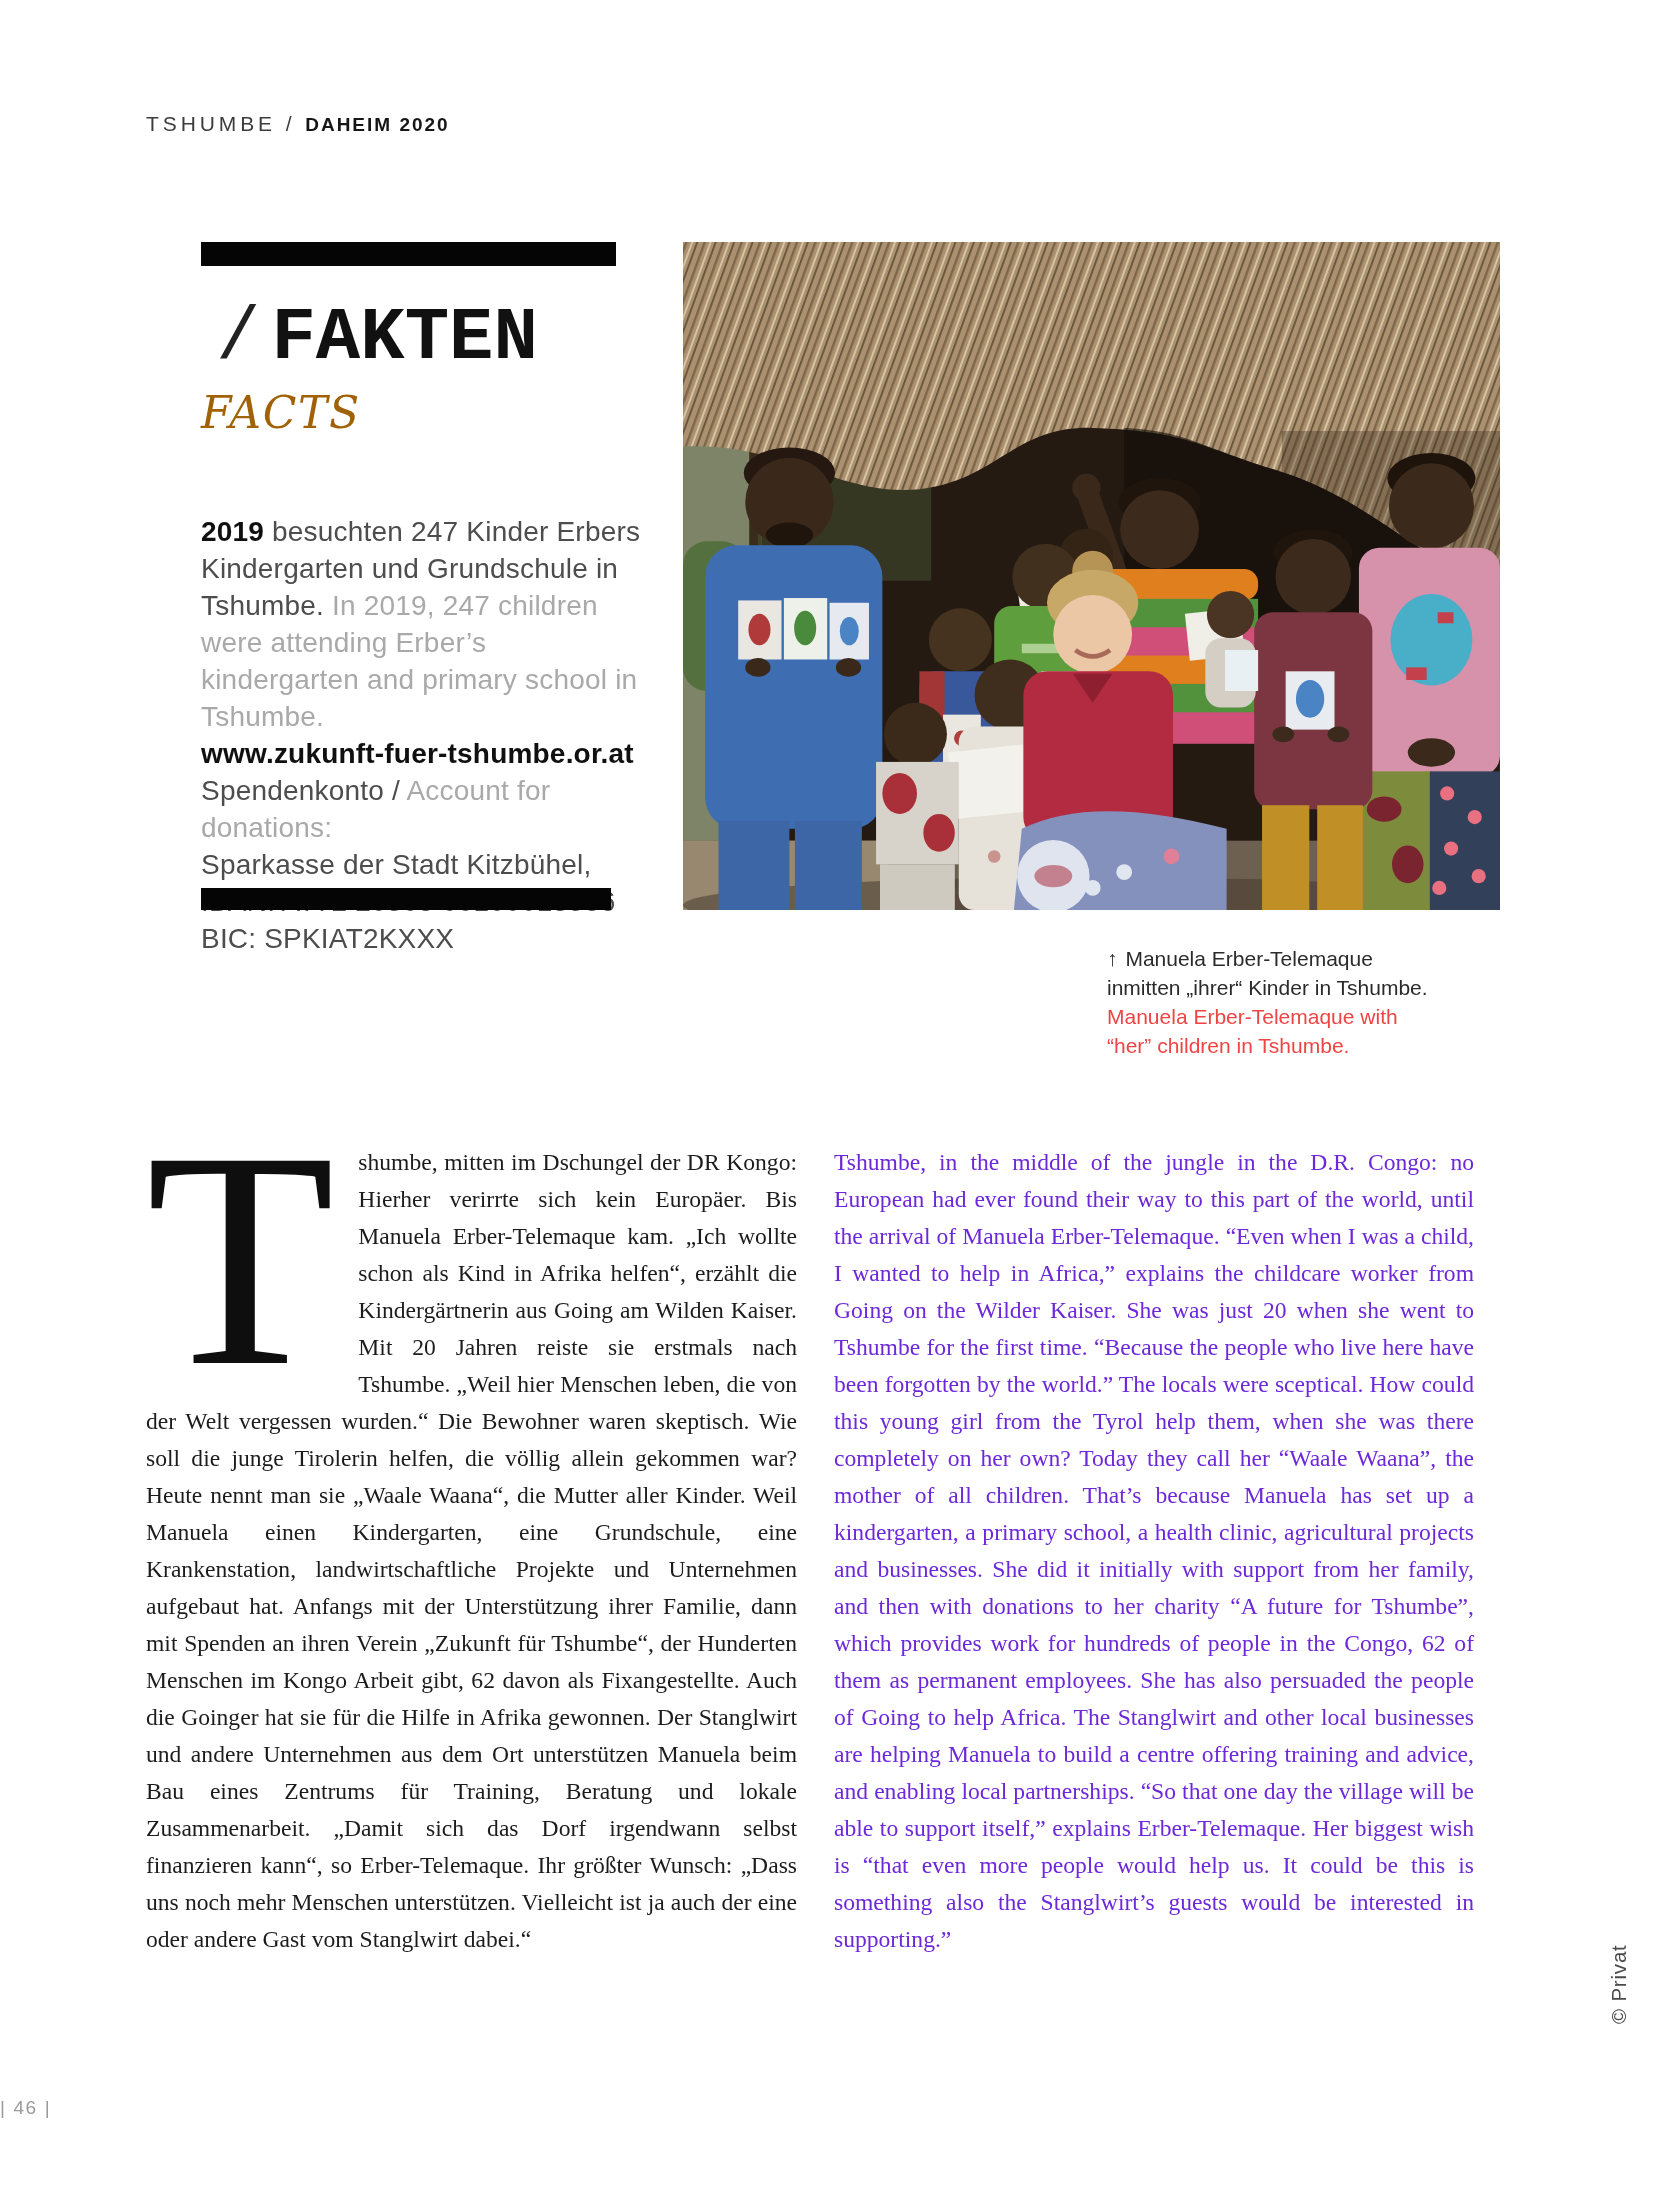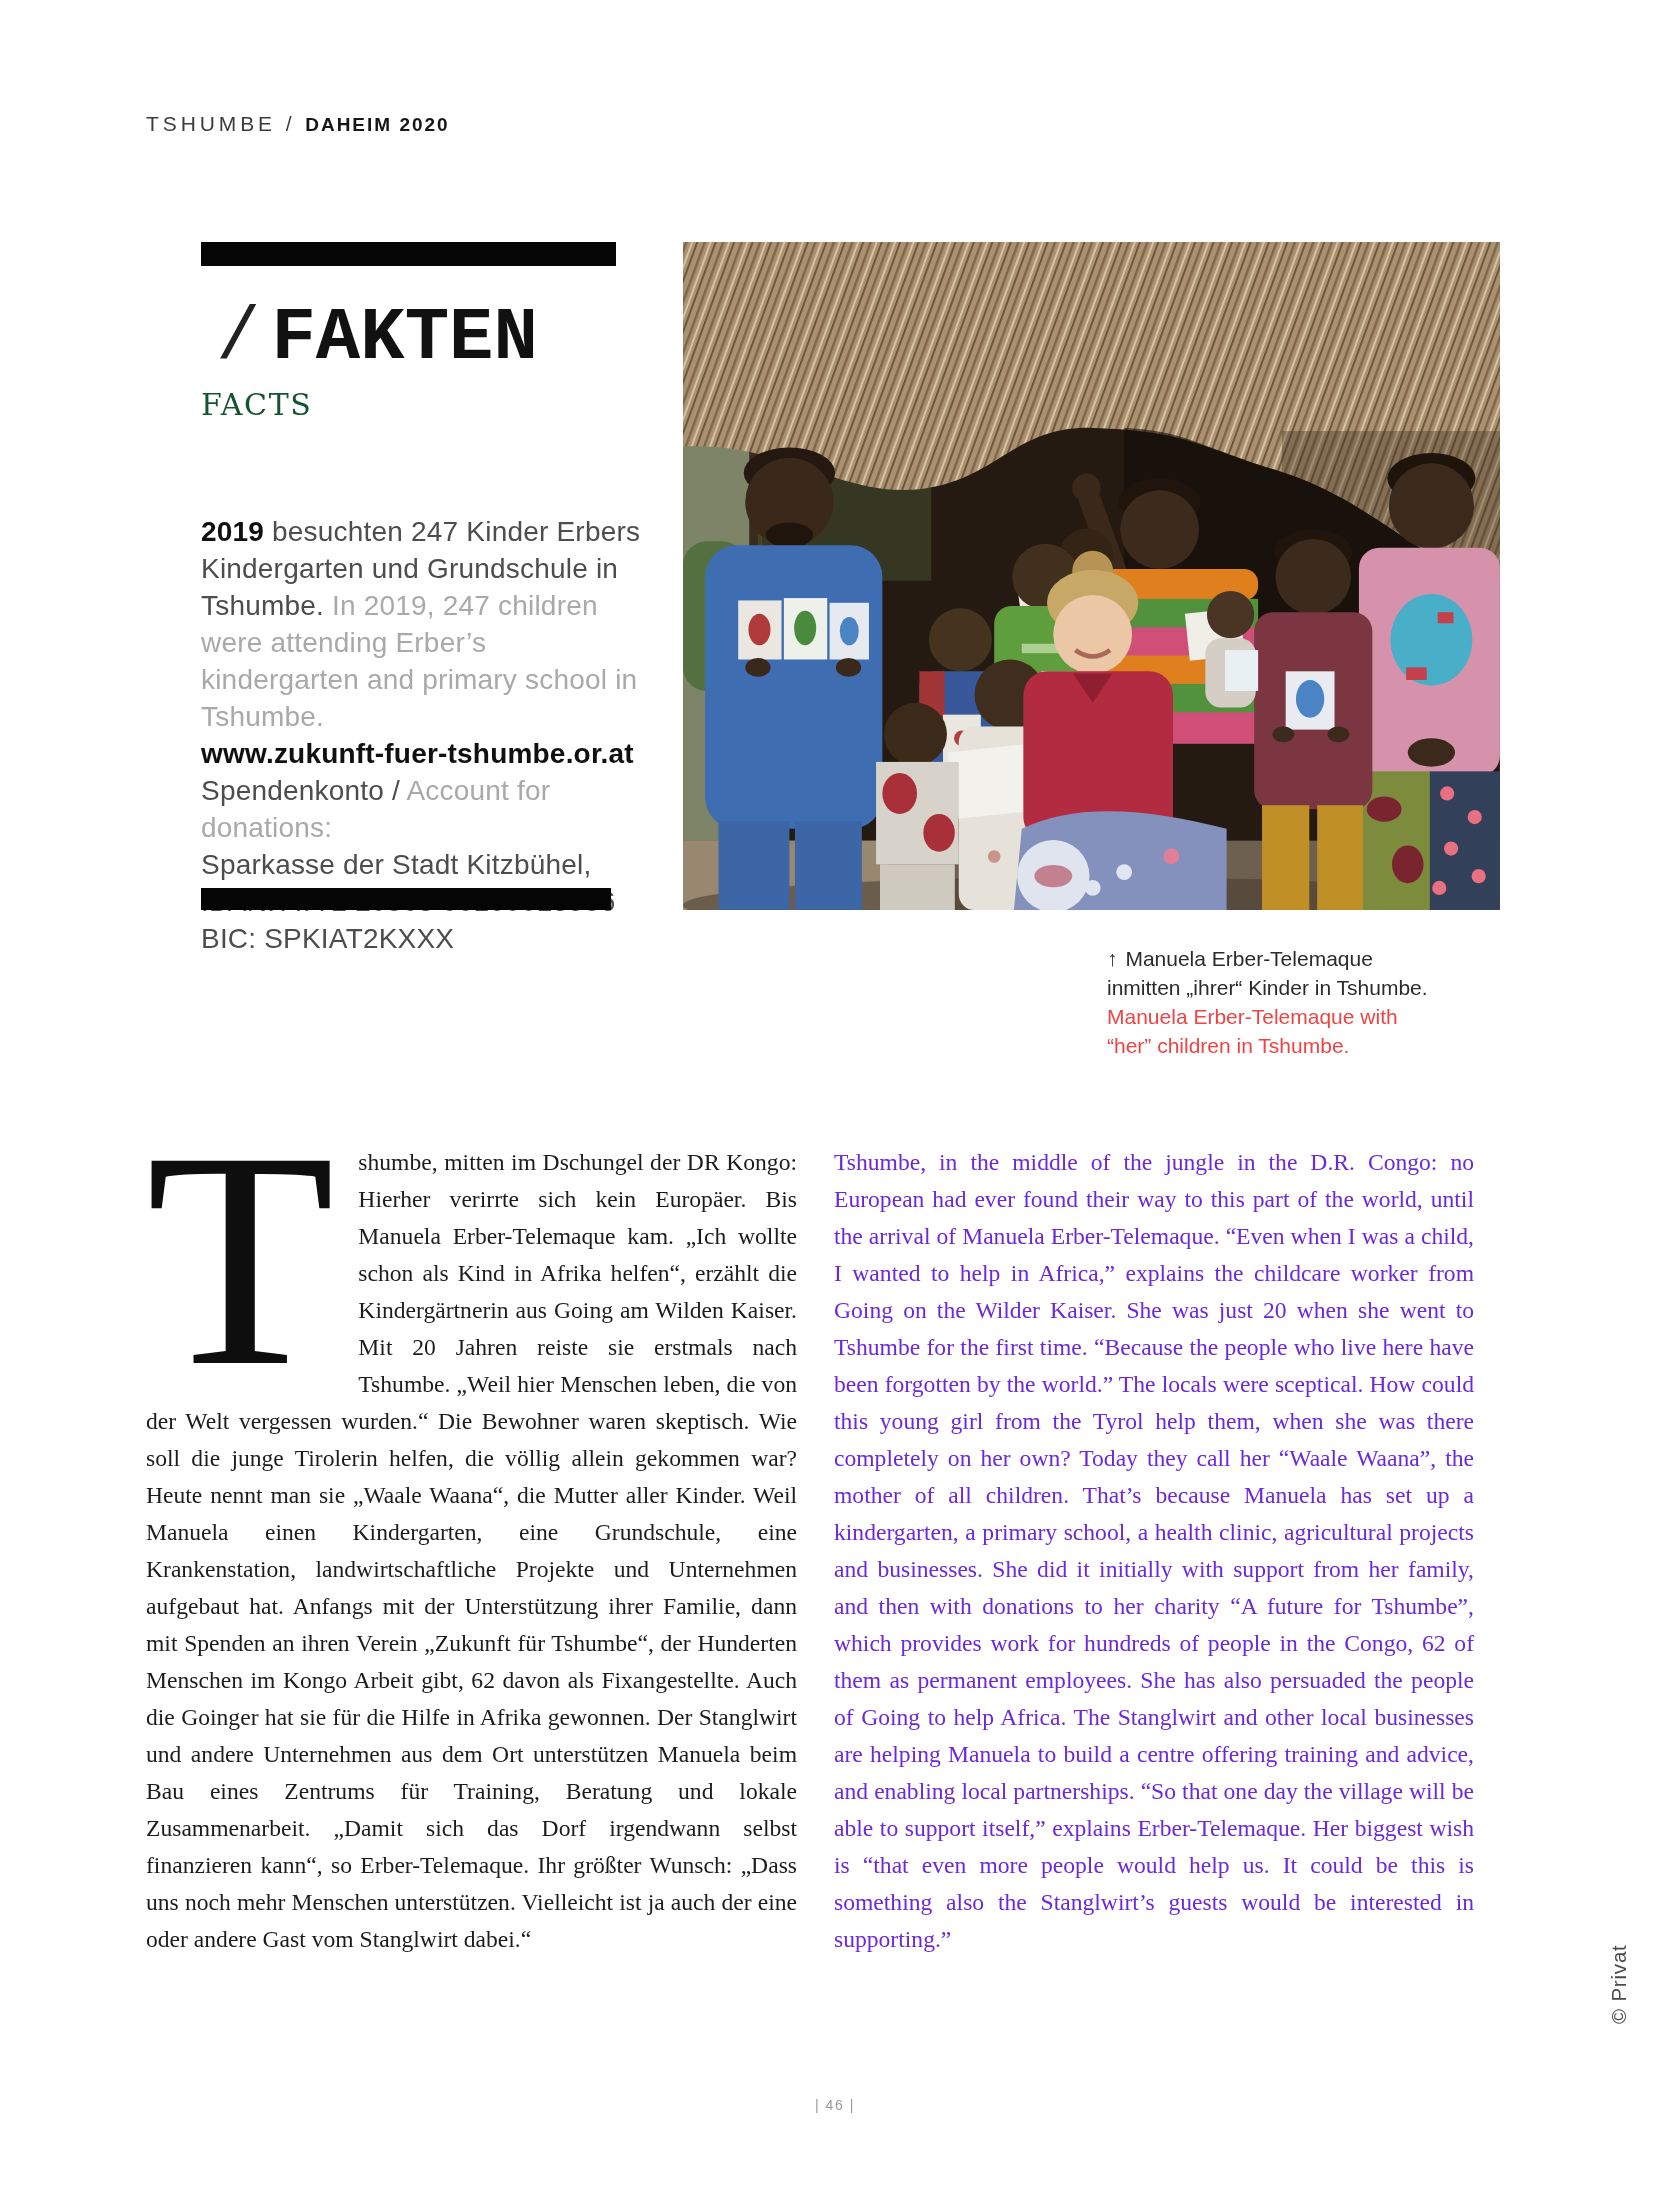--- a/index.html
+++ b/index.html
@@ -9,21 +9,21 @@
   .eyebrow{position:absolute;left:146px;top:112px;font-size:21px;letter-spacing:3.9px;color:#3c3c3c;}
   .eyebrow .issue{font-weight:700;font-size:19px;letter-spacing:2px;color:#161616;}
   
   .bar{position:absolute;background:#050505;}
   .bar1{left:201px;top:242px;width:415px;height:24.4px;}
   .bar2{left:201px;top:888px;width:410px;height:22px;}
   .facts-title{position:absolute;left:216px;top:301px;font-family:Liberation Mono, monospace;
                font-size:74px;font-weight:700;color:#111;line-height:1;}
   .facts-title .slash{font-weight:400;color:#222;margin-right:11px;}
   .facts-sub{position:absolute;left:201px;top:387px;font-family:"DejaVu Serif",serif;
-             font-size:30px;color:#14532d;letter-spacing:1.6px;}
+             font-style:italic;font-size:44px;color:#a16207;letter-spacing:1.6px;}
   .facts-body{position:absolute;left:201px;top:474px;width:441px;font-size:28px;
               line-height:37px;color:#4d4d4d;letter-spacing:0.2px;margin-top:39px;}
   .facts-body p{margin:0;}
   .facts-body .b{font-weight:700;color:#101010;}
   .facts-body .en{color:#a9a9a9;}
   
   .photo{position:absolute;left:683px;top:242px;width:817px;height:668px;overflow:hidden;}
   .photo svg{display:block;}
   
   .caption{position:absolute;left:1107px;top:944px;width:417px;font-size:21px;line-height:29px;}
@@ -32,21 +32,21 @@
   .pre{white-space:pre-line;}
   .cap-arrow{display:inline-block;margin-right:7.9px;color:#2b2b2b;}
   
   .col{position:absolute;top:1144px;font-family:"Liberation Serif",serif;font-size:23.6px;
        line-height:37px;text-align:justify;}
   .col-de{left:146px;width:651px;color:#1c1c1c;}
   .col-en{left:834px;width:640px;color:#6d28d9;}
   .dropcap{float:left;font-family:"Liberation Serif",serif;font-weight:400;font-size:309px;
            line-height:219px;color:#0e0e0e;margin:6.3px 23.6px 0 0;}
   
-  .pagenum{position:absolute;left:0;right:0;top:2097px;text-align:center;font-size:14px;
+  .pagenum{position:absolute;left:0;right:0;top:2097px;text-align:left;font-size:19px;
            color:#9a9a9a;letter-spacing:1.6px;}
   .credit{position:absolute;left:1607px;top:2024px;transform:rotate(-90deg);
           transform-origin:left top;font-size:20.5px;color:#4a4a4a;letter-spacing:0.8px;white-space:nowrap;}
 </style>
 </head>
 <body>
 
 <div class="page">
 
   <div class="eyebrow"><span>TSHUMBE / </span><span class="issue">DAHEIM 2020</span></div>

